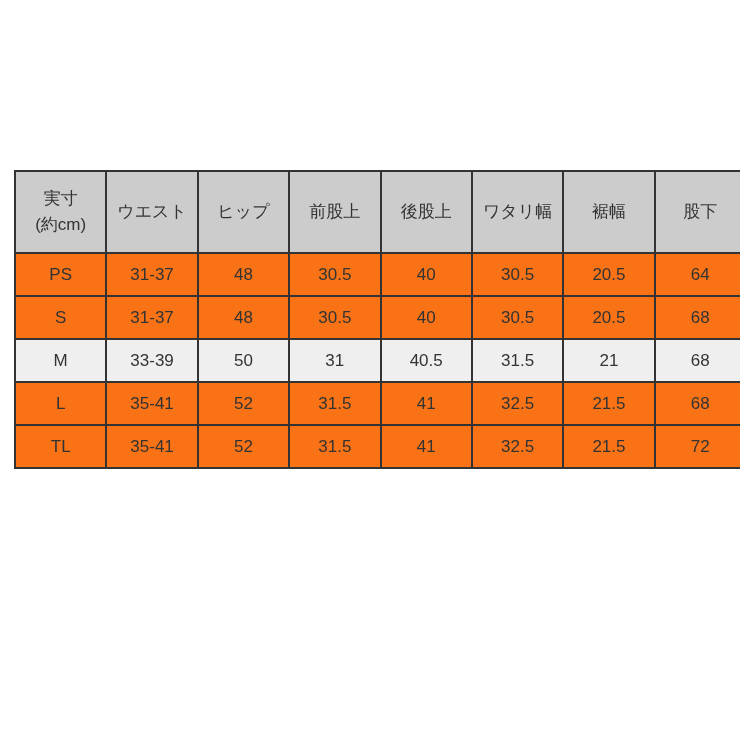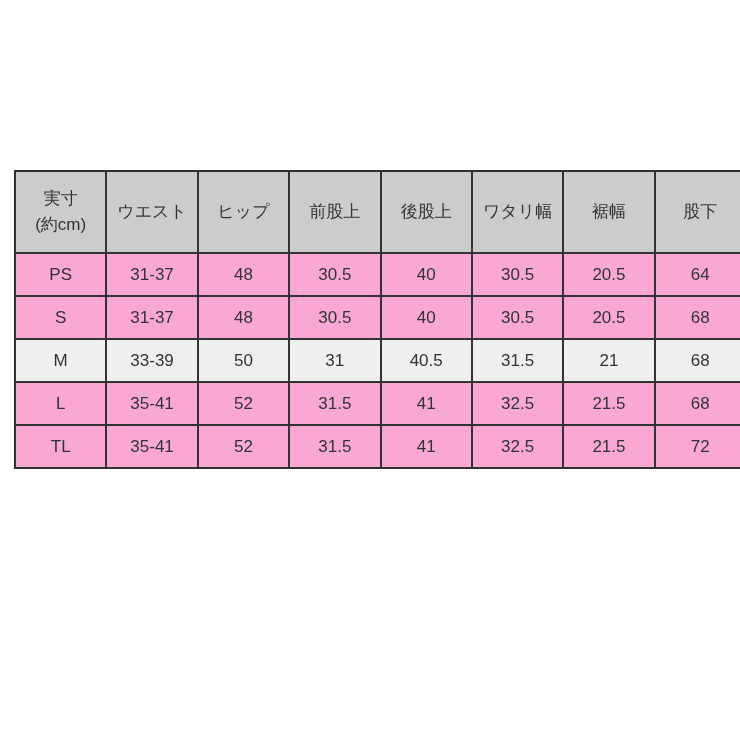--- a/index.html
+++ b/index.html
@@ -36,21 +36,21 @@
     padding: 0 2px;
   }
   table.size-table thead th {
     background: #cccccc;
     height: 80px;
     white-space: pre-line;
     line-height: 1.55;
   }
   table.size-table tbody th,
   table.size-table tbody td {
-    background: #f9a8d4;
+    background: #f97316;
     height: 41px;
   }
   table.size-table tbody tr.alt th,
   table.size-table tbody tr.alt td {
     background: #efefef;
   }
 </style>
 </head>
 <body>
 

